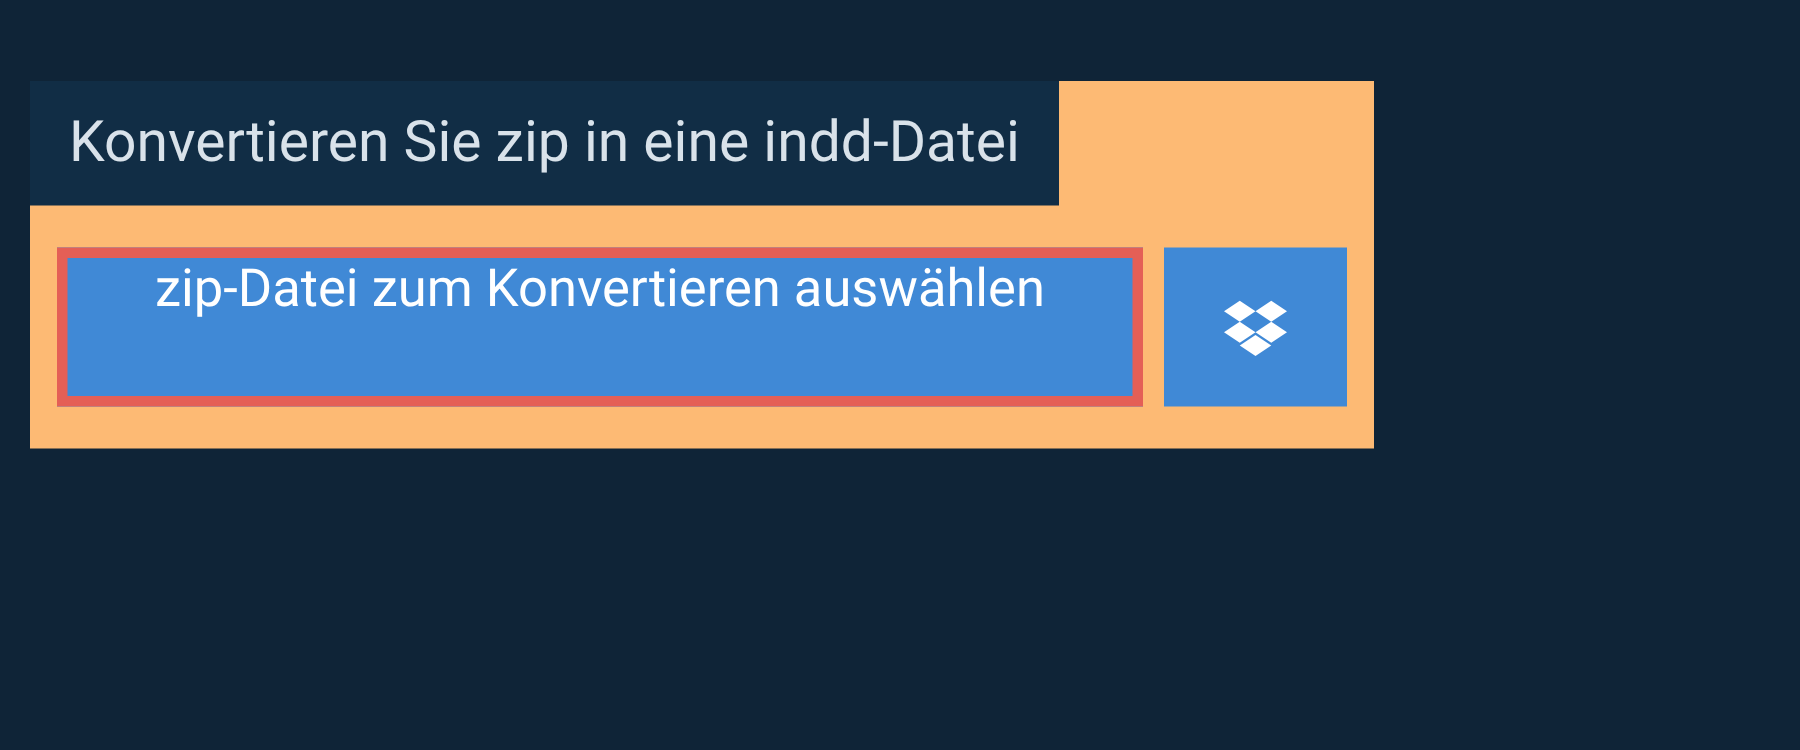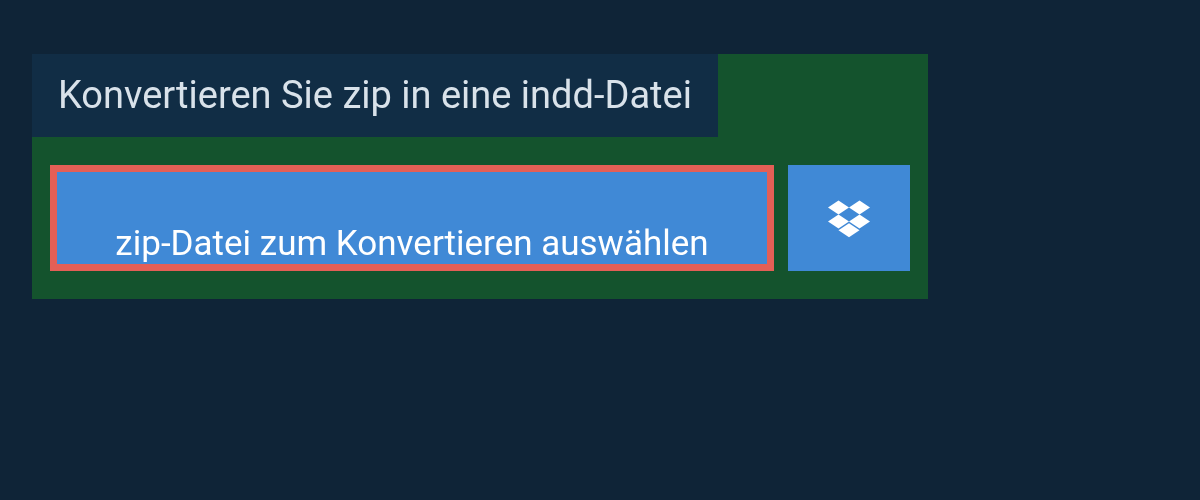--- a/index.html
+++ b/index.html
@@ -10,43 +10,43 @@
     body {
       width: 1200px;
       height: 500px;
       background-color: #0f2437;
       font-family: -apple-system, BlinkMacSystemFont, "Segoe UI", Roboto, Helvetica, Arial, sans-serif;
       overflow: hidden;
     }
     .panel {
       position: absolute;
       top: 54px;
-      left: 32px;
+      left: 20px;
       width: 896px;
-      background-color: #14532d;
+      background-color: #fdba74;
     }
     .heading {
       color: #d9e2ea;
       font-size: 38px;
       font-weight: 400;
       padding: 19px 26px 20px 26px;
       background-color: #112d45;
       display: inline-block;
     }
     .button-row {
       display: flex;
       padding: 28px 18px 28px 18px;
       gap: 14px;
     }
     .select-file-button {
       flex: 1;
       background-color: #4089d6;
       border: 7px solid #e45f56;
       display: flex;
-      align-items: flex-end;
+      align-items: flex-start;
       justify-content: center;
       height: 106px;
       cursor: pointer;
     }
     .select-file-label {
       color: #ffffff;
       font-size: 35px;
       font-weight: 400;
     }
     .dropbox-button {

